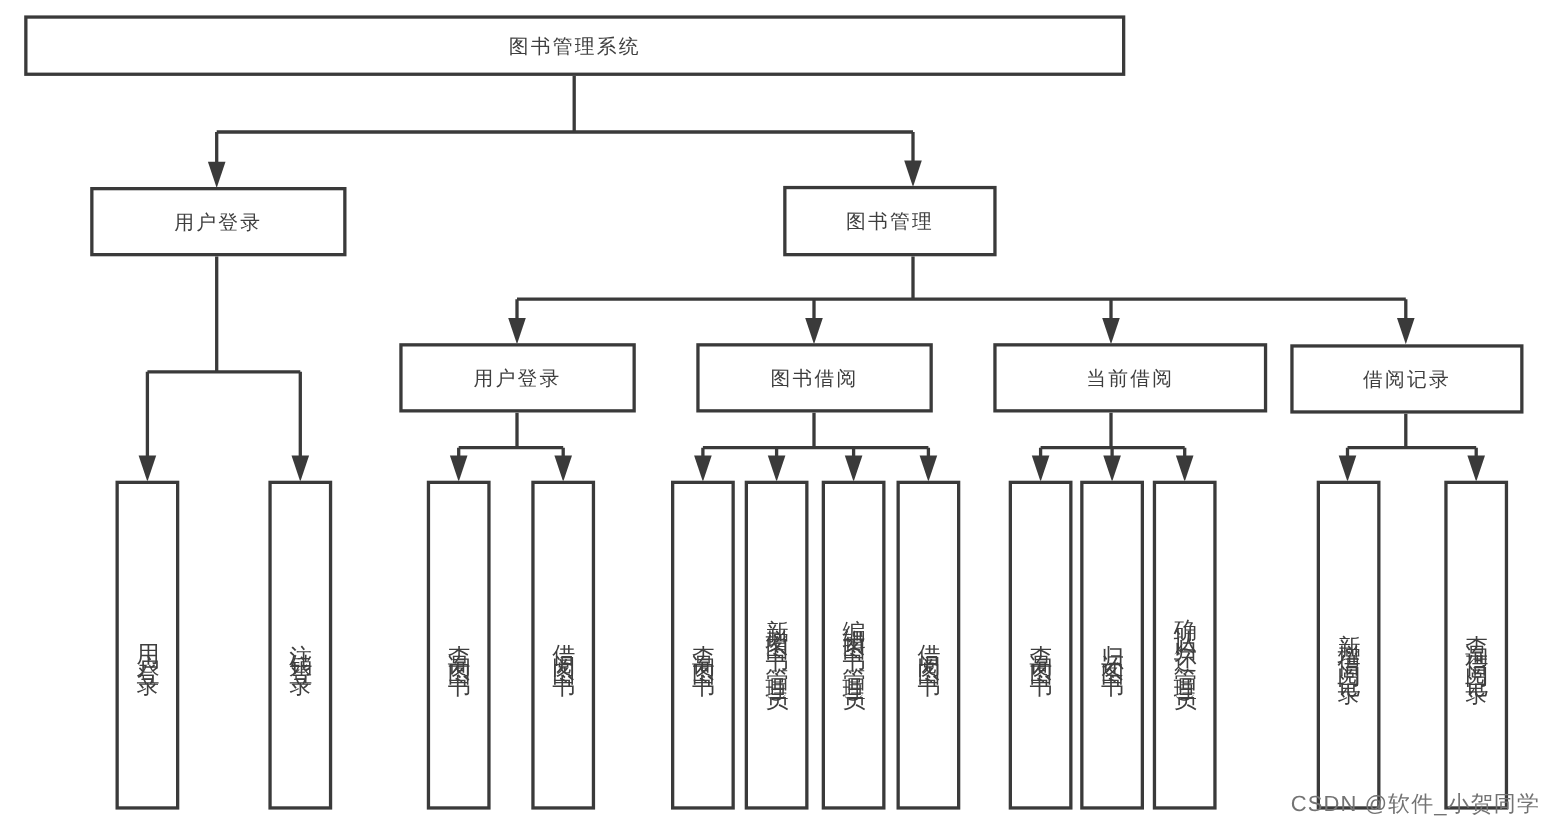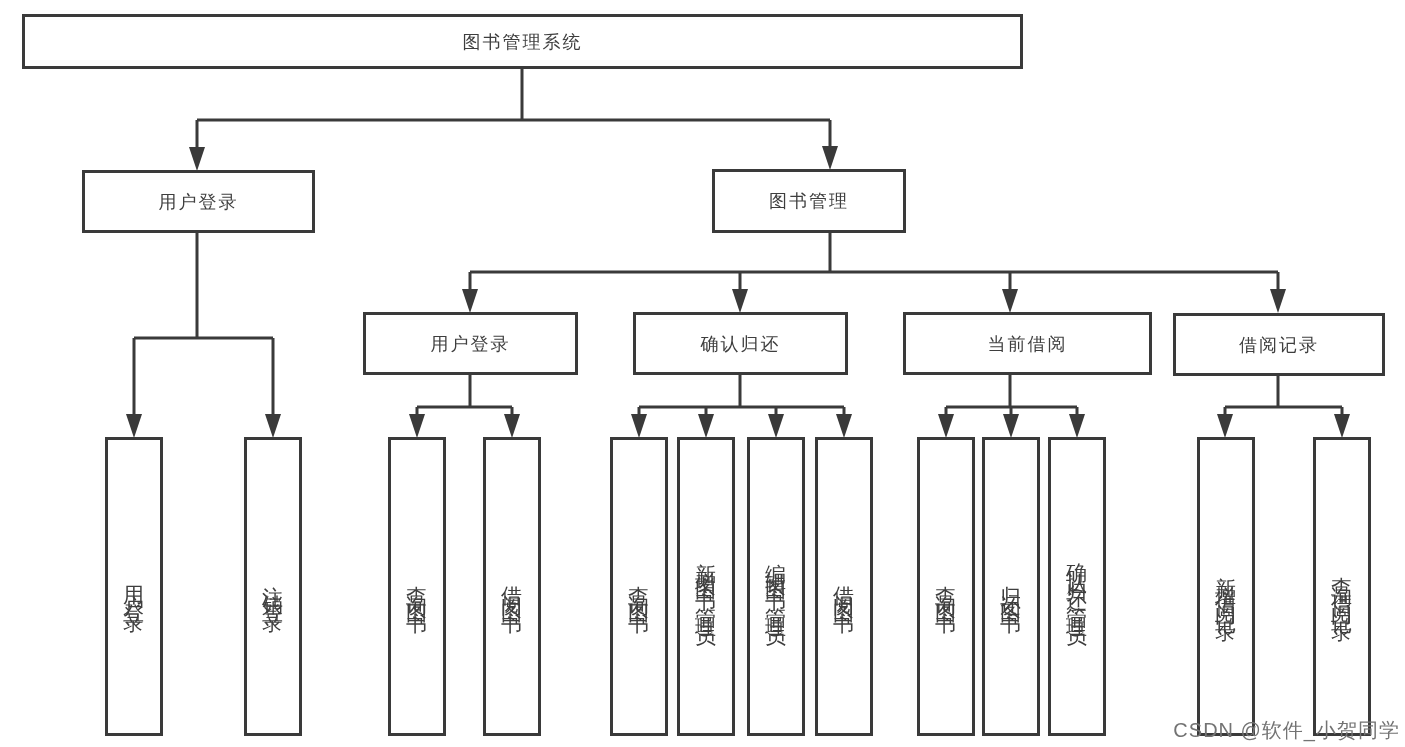--- a/index.html
+++ b/index.html
@@ -122,21 +122,21 @@
     <span>用户登录</span>
   </div>
   <div class="box h" style="left:712px; top:169px; width:194px; height:64px;">
     <span>图书管理</span>
   </div>
 
   <div class="box h" style="left:363px; top:312px; width:215px; height:63px;">
     <span>用户登录</span>
   </div>
   <div class="box h" style="left:633px; top:312px; width:215px; height:63px;">
-    <span>确认归还</span>
+    <span>图书借阅</span>
   </div>
   <div class="box h" style="left:903px; top:312px; width:249px; height:63px;">
     <span>当前借阅</span>
   </div>
   <div class="box h" style="left:1173px; top:313px; width:212px; height:63px;">
     <span>借阅记录</span>
   </div>
 
   <div class="box v" style="left:105px; top:437px; width:58px; height:299px;">
     <span>用户登录</span>

